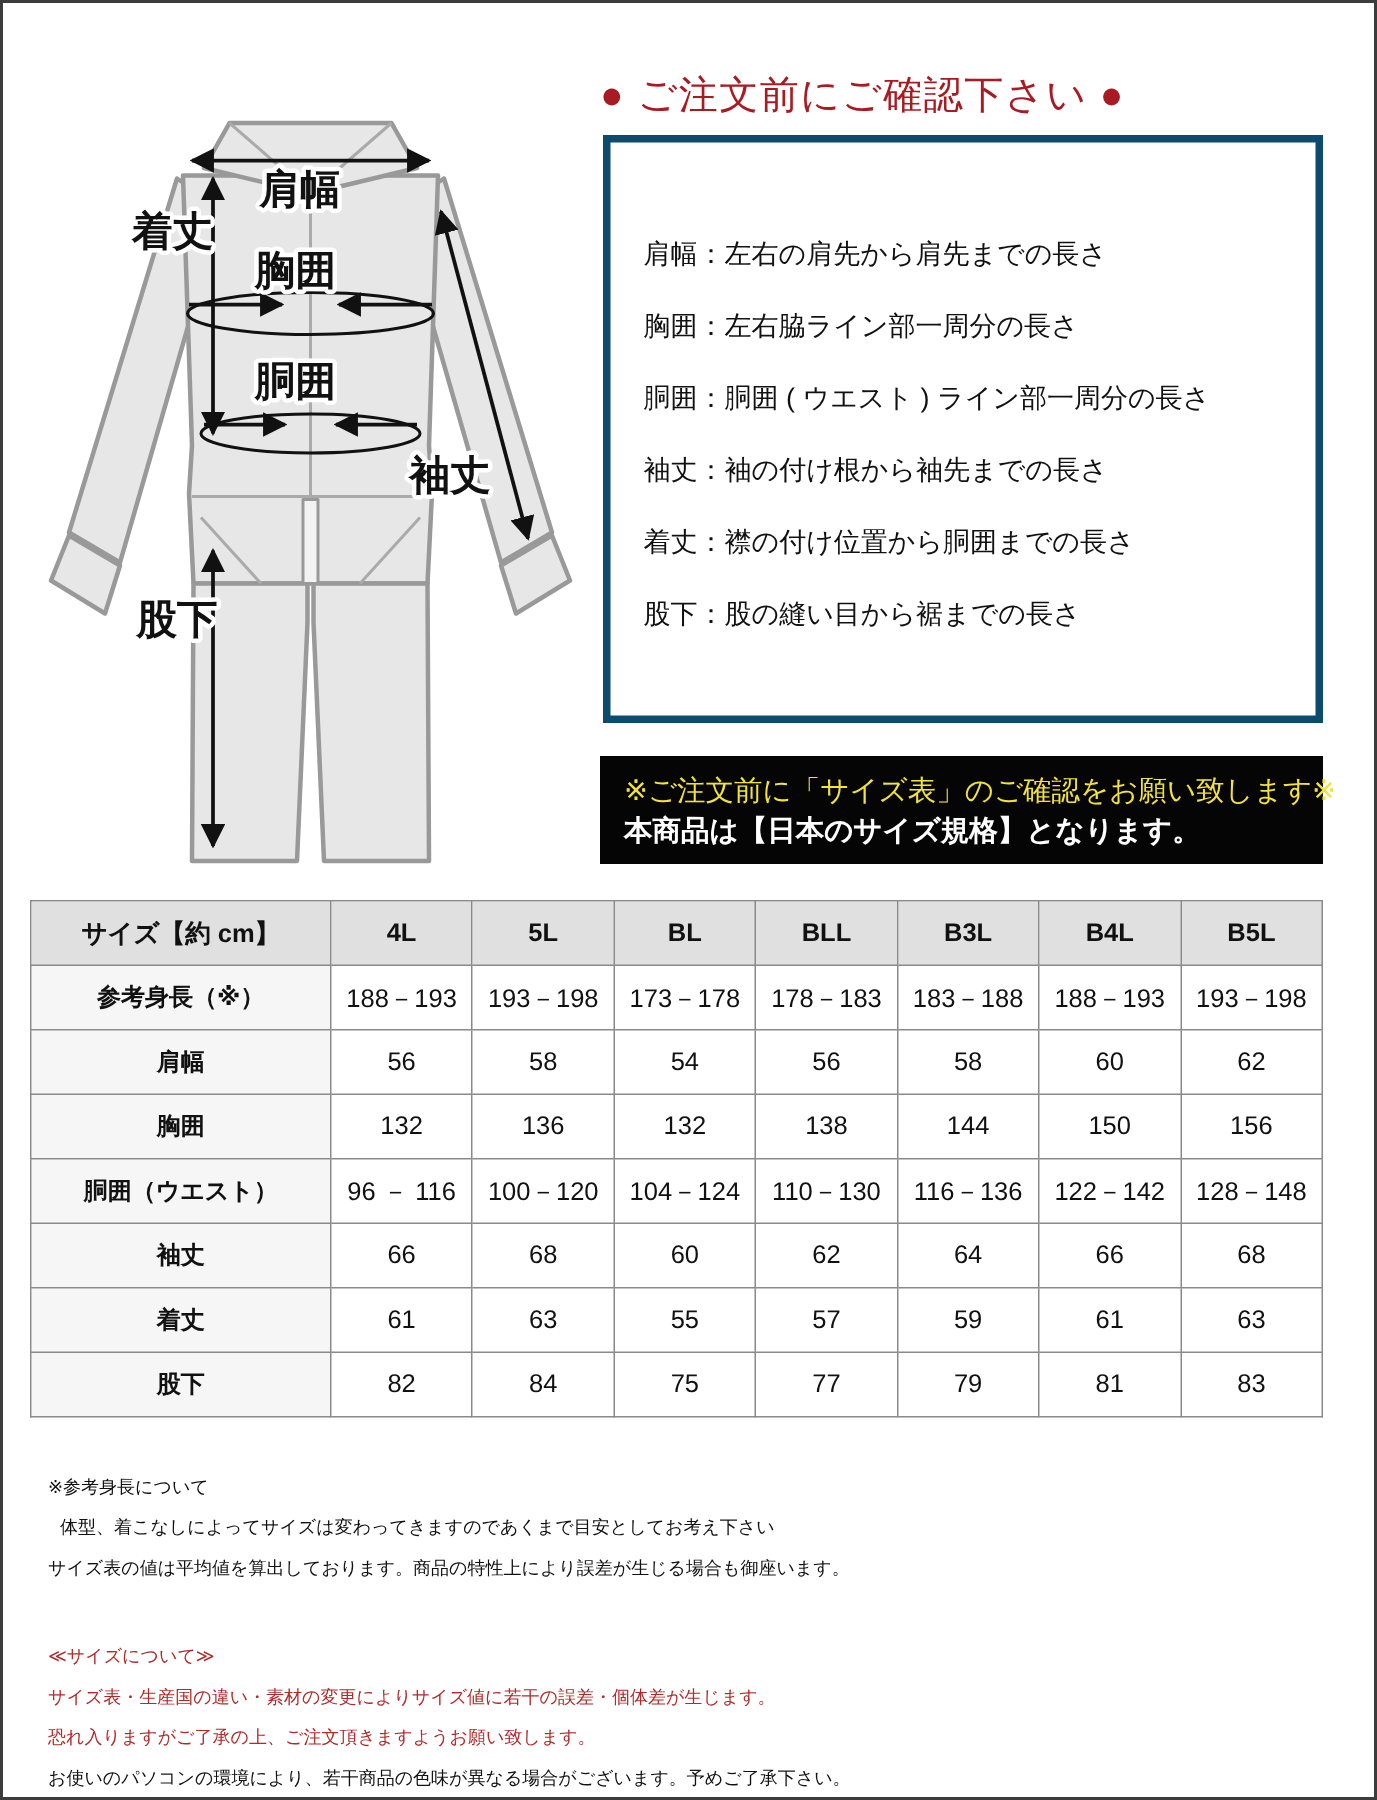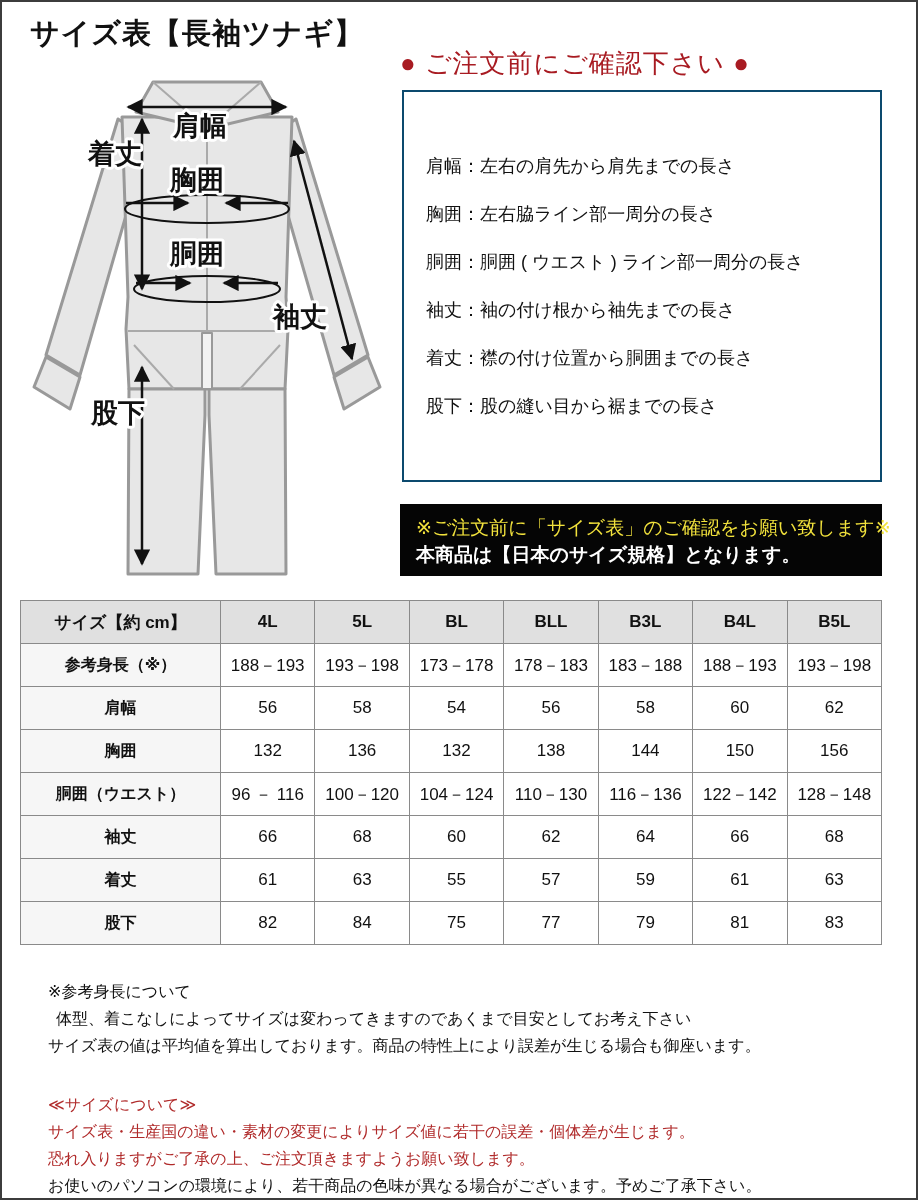--- a/index.html
+++ b/index.html
@@ -16,21 +16,21 @@
   .diagram{ position:absolute; left:20px; top:75px; }
   .diagram text{ font-size:27px; font-weight:700; fill:#111;
     paint-order:stroke; stroke:#ffffff; stroke-width:6px; stroke-linejoin:round; }
   
   .confirm-heading{
     position:absolute; left:398px; top:44px; width:484px; 
     font-size:26px; font-weight:400; color:var(--accent-red,#a81b22); letter-spacing:1px;
   }
   .def-box{
     position:absolute; left:400px; top:88px; width:480px; height:392px;
-    border:2px solid #0c4a6e; box-sizing:border-box; padding:50px 0 0 22px;
+    border:5px solid #0c4a6e; box-sizing:border-box; padding:50px 0 0 22px;
   }
   .def-line{ height:48px; line-height:48px; font-size:18px; color:#111; white-space:nowrap; }
   .black-box{
     position:absolute; left:398px; top:502px; width:482px; height:72px;
     background:var(--box-black,#000); box-sizing:border-box; padding:10px 0 0 16px;
   }
   .black-box .line1{ color:var(--highlight-yellow,#f2e23c); font-size:19px; font-weight:400; line-height:27px; white-space:nowrap;}
   .black-box .line2{ color:#fff; font-size:19px; font-weight:700; line-height:27px; white-space:nowrap;}
   
   .size-table{
@@ -39,31 +39,30 @@
   }
   .size-table th,.size-table td{
     border:1px solid #8a8a8a; height:42px; text-align:center; vertical-align:middle;
     font-size:17px; padding:0; overflow:hidden; white-space:nowrap;
   }
   .size-table thead th{ background:var(--table-header-bg,#e0e0e0); font-weight:700; }
   .size-table tbody th{ background:var(--table-label-bg,#f6f6f6); font-weight:700; font-size:16px; }
   .size-table tbody td{ background:#fff; font-weight:400; }
   
   .notes{ position:absolute; left:30px; top:976px; width:862px; }
-  .note-line{ font-size:16px; line-height:27px; color:#111; white-space:nowrap;margin-left:16px; }
+  .note-line{ font-size:12px; line-height:27px; color:#111; white-space:nowrap; }
   .note-line.red{ color:var(--note-red,#b02a2a); }
   .note-line.gap{ margin-top:32px; }
   .note-line.indent{ padding-left:8px; }
 </style>
 </head>
 <body>
 
 <div class="page">
 
-  <h1 class="page-title">サイズ表【長袖ツナギ】</h1>
 
   <svg class="diagram" width="370" height="525" viewBox="0 0 370 525">
     <defs>
       <marker id="arr" viewBox="0 0 10 10" refX="9" refY="5" markerWidth="6.5" markerHeight="6.5" orient="auto-start-reverse">
         <path d="M0,0 L10,5 L0,10 z" fill="#111"></path>
       </marker>
     </defs>
     <g fill="#e7e7e7" stroke="#999999" stroke-width="3" stroke-linejoin="round">
       <path d="M96,42 L126,62 L58,298 L24,278 Z"></path>
       <path d="M24,280 L58,300 L48,332 L12,310 Z"></path>

